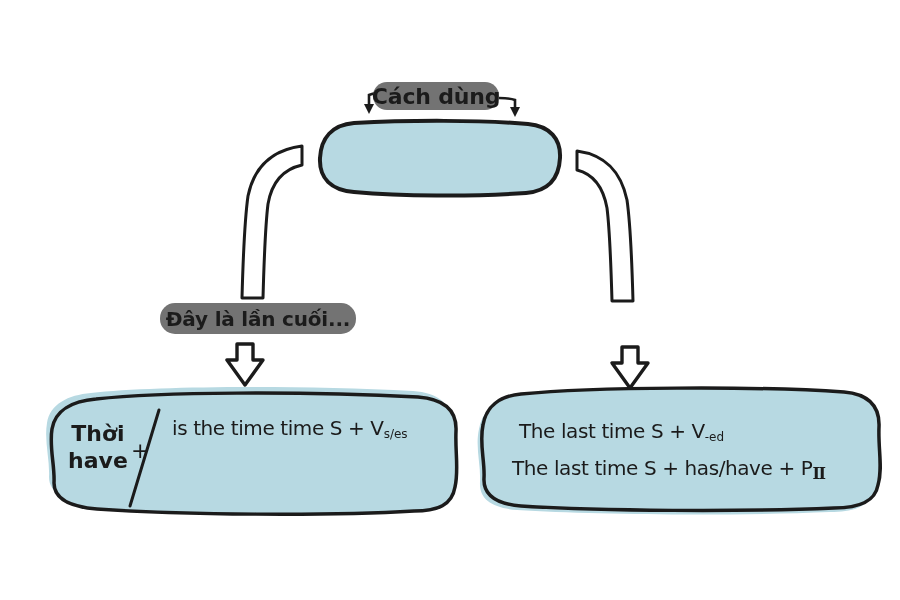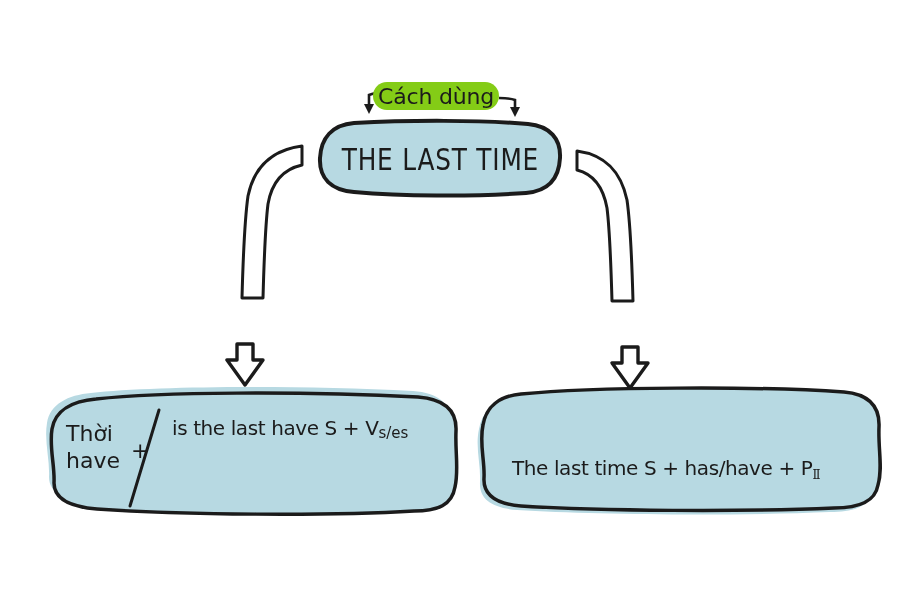--- a/index.html
+++ b/index.html
@@ -6,39 +6,39 @@
   body {
     width:900px; height:600px; position:relative; overflow:hidden;
     background:#ffffff; color:#1b1b1b;
     font-family:"DejaVu Sans", sans-serif;
   }
   .abs { position:absolute; }
   svg.artwork { position:absolute; left:0; top:0; z-index:1; }
   .txt-layer { position:absolute; left:0; top:0; width:900px; height:600px; z-index:2; }
 
   .hl {
-    background:#84cc16; border-radius:15px;
+    background:#737373; border-radius:15px;
     display:flex; align-items:center; justify-content:center;
-    font-size:20px; font-weight:400; letter-spacing:-0.2px; white-space:nowrap;text-align:right;
+    font-size:20px; font-weight:700; letter-spacing:-0.2px; white-space:nowrap;text-align:right;
   }
   .node-label-wrap {
     left:322px; top:122px; width:236px; height:74px;
     display:flex; align-items:center; justify-content:center;
   }
   .node-label {
     font-size:31px; font-weight:500; letter-spacing:1px; white-space:nowrap;
     transform:scaleX(0.8);
   }
   .formula { font-size:20px; font-weight:500; letter-spacing:-0.4px; white-space:nowrap; }
-  .sub   { font-size:15px; vertical-align:-3px; letter-spacing:0; }
+  .sub   { font-size:12px; vertical-align:-3px; letter-spacing:0; }
   .sub-roman {
-    font-family:"DejaVu Serif", serif; font-weight:normal;
-    font-size:12px; letter-spacing:-1.5px; vertical-align:-4px;
+    font-family:"DejaVu Serif", serif; font-weight:bold;
+    font-size:16px; letter-spacing:-1.5px; vertical-align:-4px;
   }
-  .time-word { font-size:22px; font-weight:400; line-height:27px; }
+  .time-word { font-size:22px; font-weight:700; line-height:27px; text-align:center; }
   .plus { font-size:22px; font-weight:500; }
 </style>
 </head>
 <body>
 
 <svg class="artwork" width="900" height="600" viewBox="0 0 900 600">
 
   <path d="M302,146 C272,150 254,167 248,196 C244,224 243,261 242,298 L263,298
            C264,262 265,228 268,204 C272,181 284,169 302,165 Z" fill="#ffffff" stroke="#1b1b1b" stroke-width="3" stroke-linejoin="round"></path>
 
@@ -81,33 +81,36 @@
 
   <path d="M159,410 L130,506" fill="none" stroke="#1b1b1b" stroke-width="3" stroke-linecap="round"></path>
 </svg>
 
 <div class="txt-layer">
 
   <div class="abs hl" style="left:373px; top:82px; width:126px; height:28px; font-size:22px;">
     <span>Cách dùng</span>
   </div>
 
-  <div class="abs node-label-wrap">
-    <span class="node-label">THE LAST TIME</span>
+
+  <div class="abs hl" style="left:160px; top:303px; width:196px; height:31px;">
+    <span>Đây là lần cuối...</span>
   </div>
-
 
 
   <div class="abs time-word" style="left:66px; top:420px; width:64px;">
     <div>Thời</div>
     <div>have</div>
   </div>
   <div class="abs plus" style="left:131px; top:438px;">+</div>
 
   <div class="abs formula" style="left:172px; top:416px;">
-    <span>is the last have S + V</span><span class="sub">s/es</span>
+    <span>is the time time S + V</span><span class="sub">s/es</span>
   </div>
 
+  <div class="abs formula" style="left:519px; top:419px;">
+    <span>The last time S + V</span><span class="sub">-ed</span>
+  </div>
   <div class="abs formula" style="left:512px; top:456px;">
     <span>The last time S + has/have + P</span><span class="sub-roman">II</span>
   </div>
 
 </div>
 
 </body></html>

